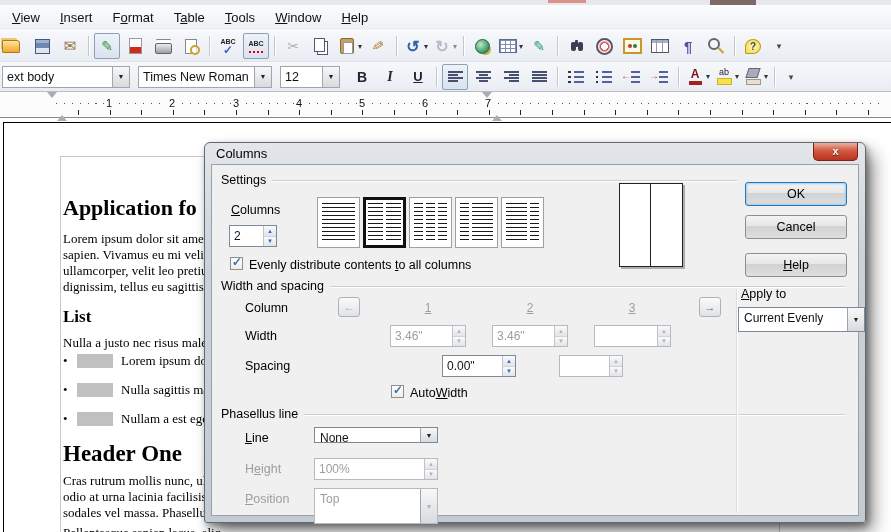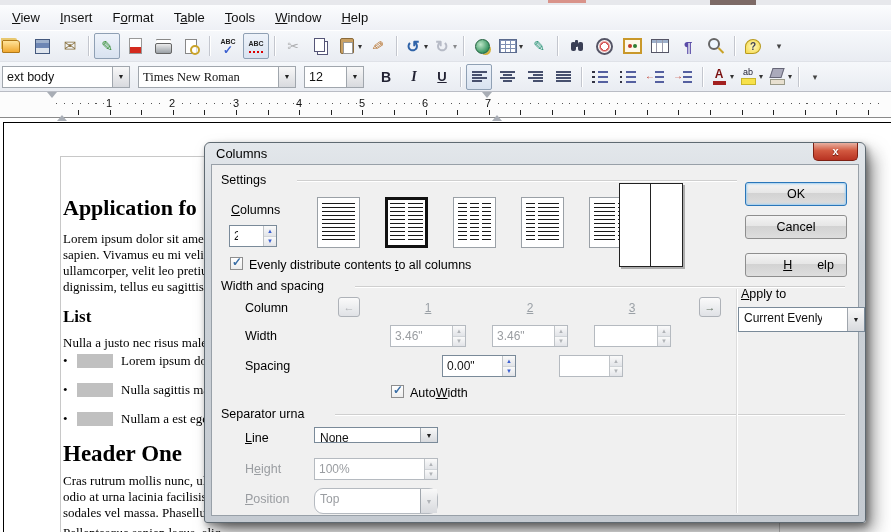--- a/index.html
+++ b/index.html
@@ -112,21 +112,21 @@
   .ic-background-color::before{content:"";width:10px;height:8px;background:#aab;transform:skewX(-18deg);border:1px solid #667;}
   .ic-background-color::after{content:"";width:13px;height:4px;background:#e8e0d0;border:1px solid #998;margin-top:1px;}
 
   
   .combo{position:relative;display:flex;height:22px;background:#fff;border:1px solid #a0a6ad;margin-right:8px;}
   .combo .cval{flex:1;font-size:12.5px;padding:3px 4px;color:#111;white-space:nowrap;overflow:hidden;}
   .combo .cbtn{width:17px;border-left:1px solid #a0a6ad;background:linear-gradient(#f8f8f8,#d8dade);
     display:flex;align-items:center;justify-content:center;}
   .combo .cbtn::before{content:"▼";font-size:7px;color:#222;}
   .combo-style{width:128px;margin-left:0;}
-  .combo-font{width:158px;font-family:Liberation Serif, serif;}
+  .combo-font{width:134px;}
   .combo-size{width:60px;}
 
   
   .ruler{position:absolute;left:0;top:92px;width:891px;height:26px;background:#fcfcfc;border-bottom:1px solid #8a8a8a;}
   .ticks{position:absolute;left:52px;right:8px;top:0;bottom:0;background-repeat:no-repeat;
     background-image:repeating-linear-gradient(90deg,#555 0 1px,transparent 1px 7.9px),
                      repeating-linear-gradient(90deg,#222 0 1px,transparent 1px 31.6px);
     background-size:100% 1px,100% 5px;background-position:4px 11px,26px 18px;}
   .rnum{position:absolute;top:5px;font-size:11px;color:#111;background:#fcfcfc;padding:0 2px;}
   .rn1{left:104px}.rn2{left:167px}.rn3{left:231px}.rn4{left:294px}.rn5{left:357px}.rn6{left:420px}.rn7{left:483px}
@@ -152,21 +152,21 @@
   
   .dialog{position:absolute;left:204px;top:142px;width:662px;height:381px;
     background:linear-gradient(#e3e7eb,#ccd2d8 30%,#c4cad1);border:1px solid #5f6a72;border-radius:6px 6px 3px 3px;
     box-shadow:8px 10px 18px -2px rgba(30,30,30,.6),2px 3px 6px rgba(0,0,0,.35);}
   .dlg-title{position:absolute;left:11px;top:3px;font-size:13px;color:#000;}
   .dlg-close{position:absolute;right:7px;top:0;width:45px;height:18px;
     background:linear-gradient(#e8b0a0,#d25940 45%,#b83322);border:1px solid #7e2013;border-top:none;
     border-radius:0 0 5px 5px;color:#fff;font-weight:bold;font-size:11px;line-height:16px;text-align:center;
     text-shadow:0 1px 1px #601008;}
   .dlg-client{position:absolute;left:6px;top:21px;right:6px;bottom:6px;background:#f0f0f0;border:1px solid #98a0a8;}
-  .dlg .abs{position:absolute;gap:25px;}
+  .dlg .abs{position:absolute;}
   .grp{display:flex;align-items:center;}
   .grp .glabel{font-size:12.5px;color:#000;padding-right:6px;white-space:nowrap;}
   .grp .gline{flex:1;border-top:1px solid #cfcfcf;box-shadow:0 1px 0 #fff;margin-top:1px;}
   .grp-settings{left:16px;top:30px;width:516px;}
   .grp-ws{left:16px;top:136px;width:624px;}
   .grp-sep{left:16px;top:264px;width:624px;}
   .lbl{font-size:12.5px;color:#000;white-space:nowrap;}
   .lbl .key{text-decoration:underline;}
   .lbl-dis{color:#9a9da1;}
   .lbl-columns{left:26px;top:60px;}
@@ -199,21 +199,21 @@
 
   .dcombo{display:flex;background:#fff;border:1px solid #7a8a99;}
   .dcombo .dval{flex:1;font-size:12px;padding:3px 5px;color:#111;white-space:nowrap;overflow:hidden;}
   .dcombo .dbtn{width:17px;border-left:1px solid #a0a6ad;background:linear-gradient(#f8f8f8,#d8dade);
     display:flex;align-items:center;justify-content:center;}
   .dcombo .dbtn::before{content:"▼";font-size:7px;color:#222;}
   .dcombo.dis{border-color:#b5bac0;}
   .dcombo.dis .dval{color:#9a9da1;}
   .dcombo.dis .dbtn::before{color:#b0b3b7;}
   .combo-line{left:109px;top:284px;width:124px;height:16px;}
-  .combo-pos{left:109px;top:345px;width:124px;height:26px;border-radius:9px;}
+  .combo-pos{left:109px;top:345px;width:124px;height:36px;}
   .combo-apply{left:533px;top:164px;width:127px;height:25px;}
 
   .cb{position:absolute;width:13px;height:13px;background:linear-gradient(#fff,#ededed);border:1px solid #8e8e8e;}
   .cb .mark{position:absolute;left:1px;top:-3px;color:#3a6ea5;font-size:12px;font-weight:bold;}
   .cb-distribute{left:25px;top:114px;}
   .cb-autowidth{left:186px;top:242px;}
 
   .presets{left:112px;top:54px;display:flex;gap:3px;}
   .preset{width:43px;height:51px;background:#fff;border:1px solid #9aa0a6;display:flex;gap:3px;padding:5px 4px;}
   .preset.selected{border:3px solid #111;padding:3px 2px;}
@@ -569,21 +569,21 @@
           <span>▼</span>
         </span>
     </span>
 
     <span class="abs cb cb-autowidth">
         <span class="mark">✓</span>
       </span>
     <span class="abs lbl lbl-autowidth"><span>Auto</span><span class="key">W</span><span>idth</span></span>
 
     <div class="abs grp grp-sep">
-      <span class="glabel">Separator urna</span>
+      <span class="glabel">Phasellus line</span>
         <span class="gline"></span>
     </div>
     <span class="abs lbl lbl-line"><span></span><span class="key">L</span><span>ine</span></span>
     <span class="abs dcombo combo-line">
       <span class="dval">None</span>
       <span class="dbtn"></span>
     </span>
     <span class="abs lbl lbl-dis lbl-height"><span>H</span><span class="key">e</span><span>ight</span></span>
     <span class="abs spin dis spin-height">
       <span class="sval">100%</span>

